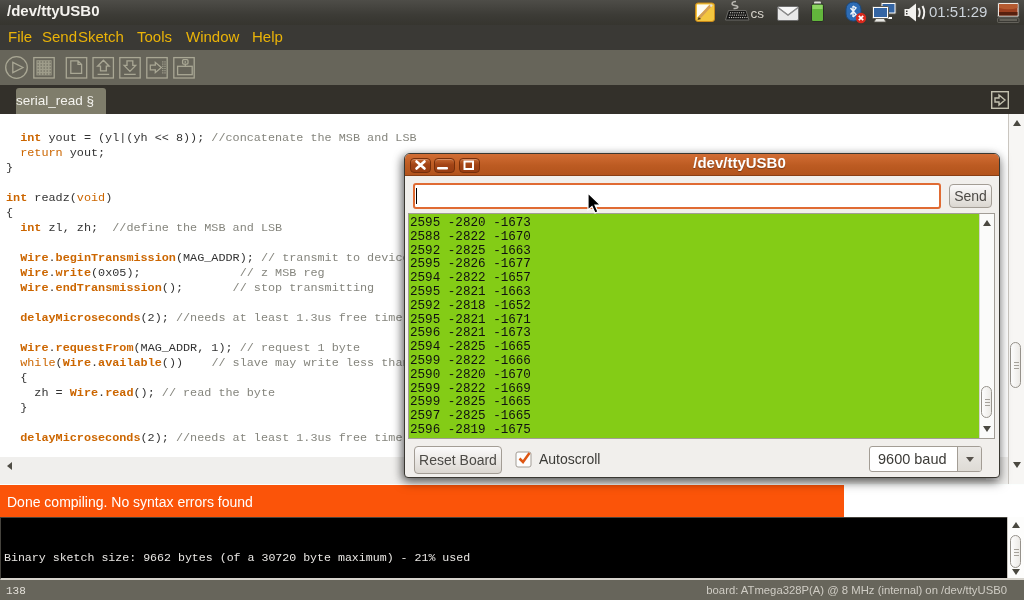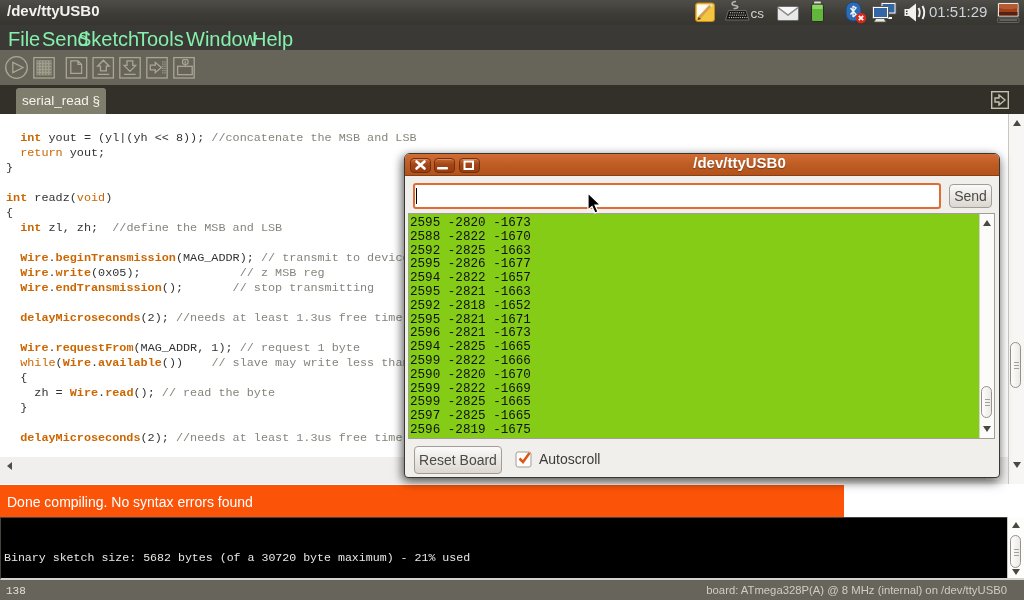--- a/index.html
+++ b/index.html
@@ -2,26 +2,26 @@
 <html><head><meta charset="utf-8"><style>
 *{margin:0;padding:0;box-sizing:border-box}
 html,body{width:1024px;height:600px;overflow:hidden;background:#fff;font-family:"Liberation Sans",sans-serif}
 .abs{position:absolute}
 
 #panel{position:absolute;left:0;top:0;width:1024px;height:25px;background:linear-gradient(#4e4d48,#3c3b36 60%,#36352f)}
 #wtitle{position:absolute;left:7px;top:2px;font-size:15px;font-weight:bold;color:#f5f3ef}
 #clock{position:absolute;left:929px;top:3px;font-size:15px;color:#ccd3da}
 
 #menubar{position:absolute;left:0;top:25px;width:1024px;height:25px;background:#3a3935}
-.mi{position:absolute;top:3px;font-size:20px;color:#86efac}
+.mi{position:absolute;top:3px;font-size:15px;color:#eab308}
 
 #toolbar{position:absolute;left:0;top:50px;width:1024px;height:35px;background:#67655a}
 
 #tabstrip{position:absolute;left:0;top:85px;width:1024px;height:29px;background:#33302a}
-#tab1{position:absolute;left:16px;top:3px;width:90px;height:26px;background:#7f7d6b;border-radius:3px 3px 0 0;color:#f4f3ee;font-size:13.5px;line-height:26px;text-align:center}
+#tab1{position:absolute;left:16px;top:3px;width:90px;height:26px;background:#7f7d6b;border-radius:3px 3px 0 0;color:#f4f3ee;font-size:13.5px;line-height:26px;text-align:left}
 
 #editor{position:absolute;left:0;top:114px;width:1024px;height:343px;background:#ffffff}
 #hstrip{position:absolute;left:0;top:457px;width:1024px;height:28px;background:#f0efed;border-bottom:1px solid #fbfffe}
 #corner{position:absolute;left:986px;top:462px;width:13px;height:18px;background:#fff}
 #code{position:absolute;left:6px;top:131px;font-family:"Liberation Mono",monospace;font-size:11.8px;line-height:15px;color:#333;white-space:pre}
 .k1{color:#cc6600;font-weight:bold}
 .k2{color:#cc6600}
 .cm{color:#85857d}
 #harrow{position:absolute;left:7px;top:462px;width:0;height:0;border:4.5px solid transparent;border-right:5px solid #4f4d46;border-left:0}
 
@@ -255,21 +255,21 @@
       <div class="grip" style="top:25px"></div>
   </div>
   <div class="sbarrow" style="left:4px;top:348px;border:4px solid transparent;border-top:6px solid #4a4840;border-bottom:0"></div>
 </div>
 
 <div id="ostat">
     <span>Done compiling. No syntax errors found</span>
   </div>
 
 <div id="console">
-    <pre>Binary sketch size: 5682 bytes (of a 30720 byte maximum) - 21% used</pre>
+    <pre>Binary sketch size: 9662 bytes (of a 30720 byte maximum) - 21% used</pre>
   </div>
 <div id="csb">
   <div class="sbarrow" style="left:4px;top:5px;border:4px solid transparent;border-bottom:6px solid #4a4840;border-top:0"></div>
   <div class="thumb" style="left:2px;top:18px;width:11px;height:33px">
     <div class="grip" style="top:13px"></div>
       <div class="grip" style="top:16px"></div>
       <div class="grip" style="top:19px"></div>
   </div>
   <div class="sbarrow" style="left:4px;top:52px;border:4px solid transparent;border-top:6px solid #4a4840;border-bottom:0"></div>
 </div>
@@ -321,17 +321,21 @@
       </div>
       <div class="sbarrow" style="left:3px;top:212px;border:4px solid transparent;border-top:6px solid #4a4840;border-bottom:0"></div>
     </div>
   </div>
   <div id="rstbtn">Reset Board</div>
   <svg class="abs" style="left:109px;top:294px" width="24" height="24" viewBox="0 0 24 24">
     <rect x="2" y="4" width="15" height="15" rx="2" fill="#fdfdfd" stroke="#a39d95"></rect>
     <path d="M5.5 10.5 L9 14 L15.5 5" stroke="#dd5613" stroke-width="2.5" fill="none"></path>
   </svg>
   <div id="chklbl">Autoscroll</div>
+  <div class="combo" style="left:464px;width:113px">
+      <div class="txt">9600 baud</div>
+      <div class="arr"></div>
+    </div>
 </div>
 
 <svg class="abs" style="left:586px;top:192px" width="20" height="24" viewBox="0 0 20 24">
   <path d="M2 1 L2 18 L6 14.5 L9 21 L12 19.7 L9 13 L14.5 13 Z" fill="#000" stroke="#fff" stroke-width="1.2"></path>
 </svg>
 
 </body></html>

